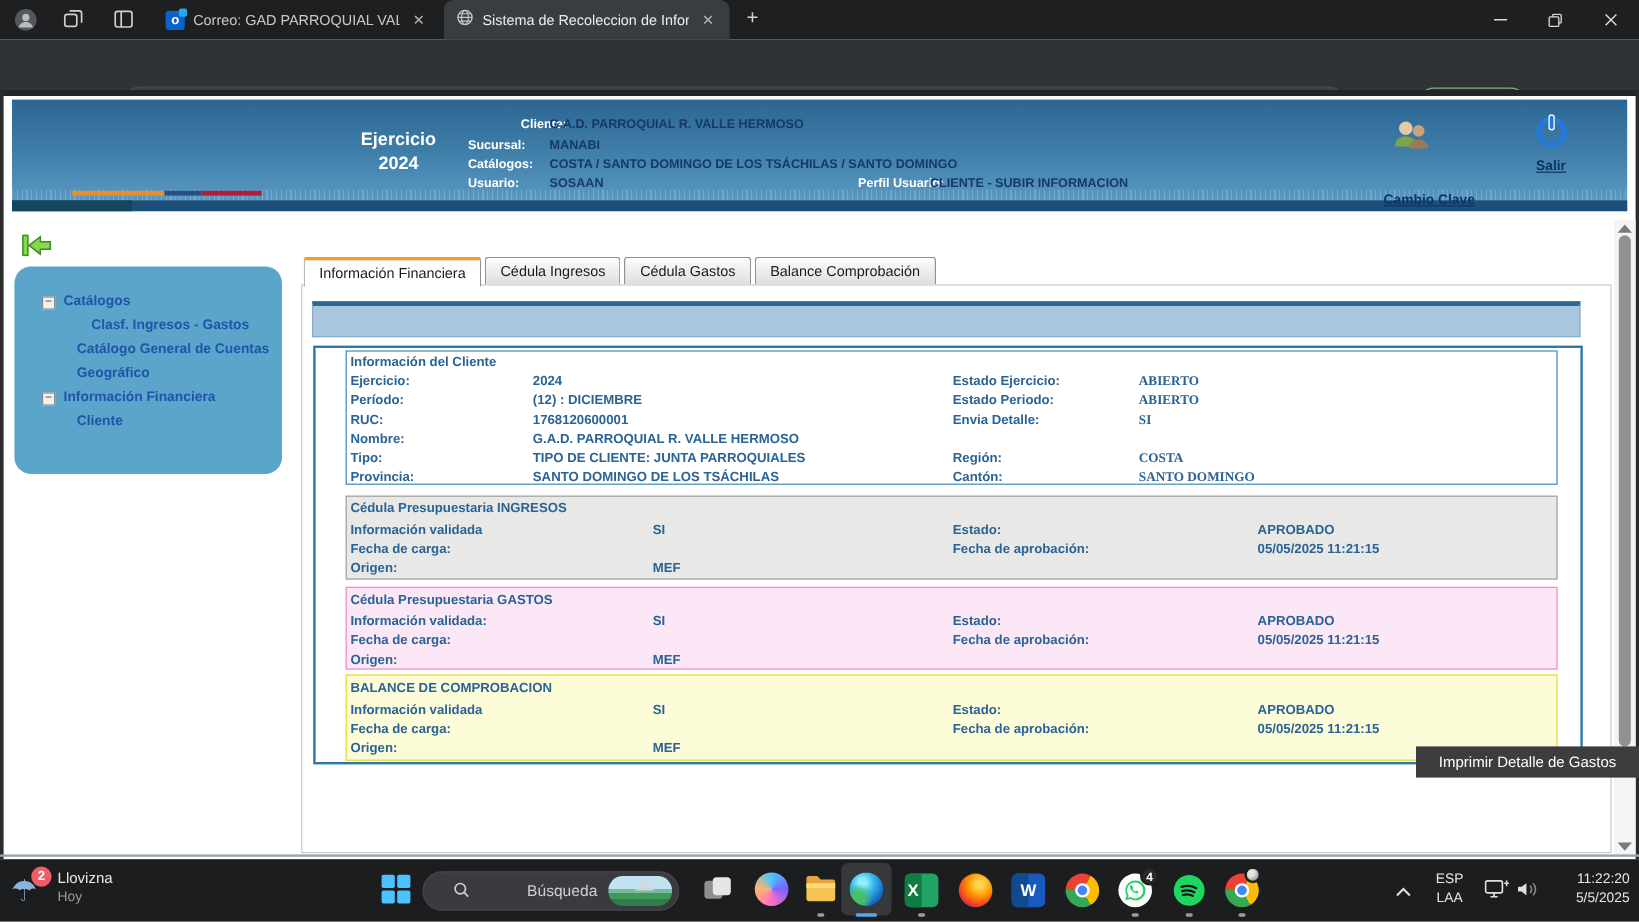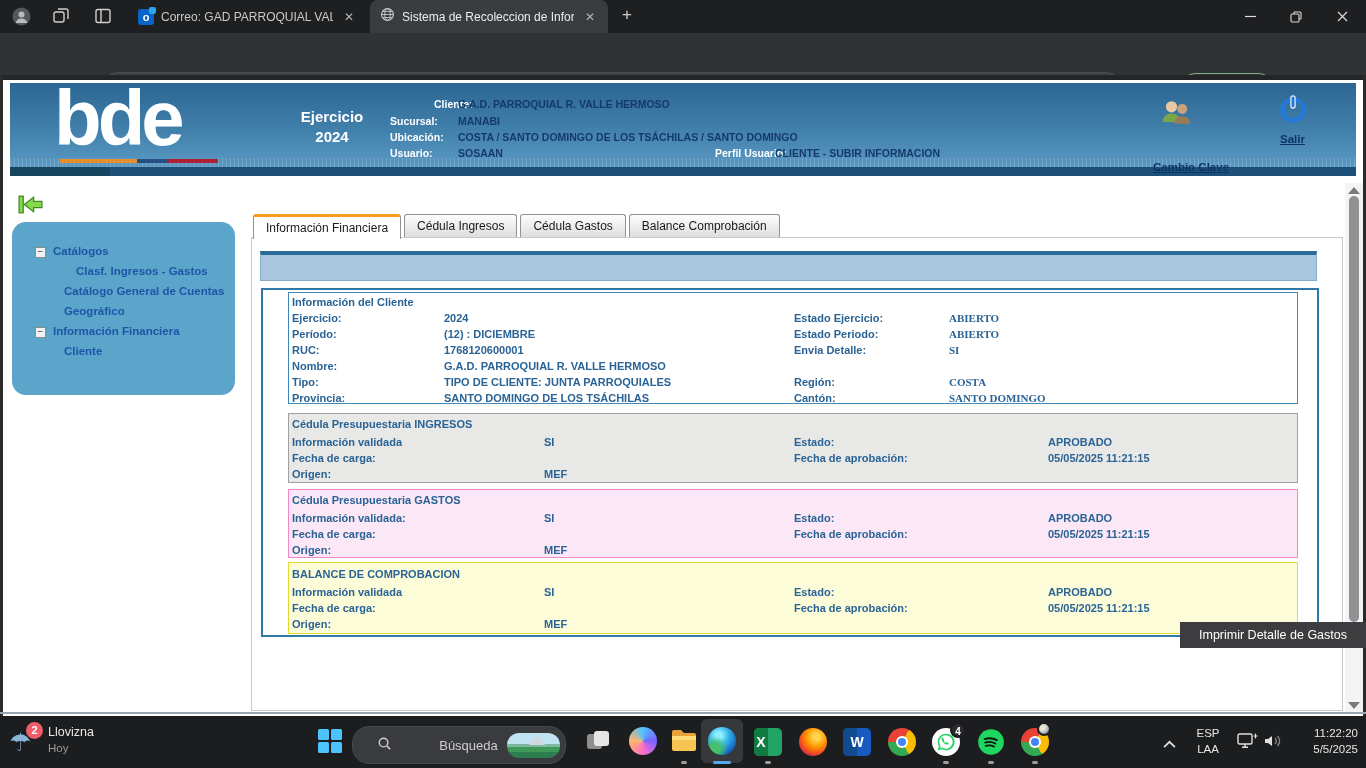--- a/index.html
+++ b/index.html
@@ -88,21 +88,21 @@
   #scroll-thumb { position:absolute; left:4px; top:13px; width:10px; height:426px; background:#8f9193; border-radius:5px; }
   .scroll-arrow { position:absolute; left:3px; width:0; height:0; border-left:6px solid transparent; border-right:6px solid transparent; }
   #bottom-line { position:absolute; left:0; top:637px; width:1366px; height:2px; background:#9aa4ac; }
 
   
   #taskbar { position:absolute; left:0; top:716px; width:1366px; height:52px; background:#1c1d1f; }
   .tk-icon { position:absolute; top:9px; width:30px; height:30px; }
   .runline { position:absolute; top:45px; width:6px; height:3px; border-radius:1.5px; background:#9d9d9d; }
   #weather-badge { position:absolute; left:26px; top:6px; width:17px; height:17px; border-radius:50%;
       background:#ef5d68; color:#fff; font-size:11px; font-weight:bold; text-align:center; line-height:17px; z-index:2; }
-  #search-pill { position:absolute; left:352px; top:10px; width:214px; height:38px; border-radius:17px;
+  #search-pill { position:absolute; left:352px; top:10px; width:214px; height:33px; border-radius:17px;
       background:#3a3b3e; border:1px solid #47484b; display:flex; align-items:center; padding:0 5px 0 15px; }
   #search-pill span { font-size:13px; color:#cfcfcf; margin-left:9px; flex:1; }
   #search-thumb { width:46px; height:25px; border-radius:12px; overflow:hidden;
       background:linear-gradient(180deg,#bfe3f0 0 42%,#7db7a0 42% 55%,#3f9a57 55% 75%,#2e7d4f 75%); position:relative; }
   #search-thumb i { position:absolute; left:22px; top:2px; width:0; height:0;
       border-left:8px solid transparent; border-right:8px solid transparent; border-bottom:10px solid #cfd8de; }
   .win-start { display:grid; grid-template-columns:11px 11px; grid-template-rows:11px 11px; gap:2px; }
   .win-start i { background:#4cc2ff; border-radius:1.5px; }
   .circle28 { width:28px; height:28px; border-radius:50%; }
   .sq28 { width:28px; height:28px; border-radius:5px; position:relative; color:#fff; font-weight:bold; }
@@ -224,34 +224,33 @@
 <div id="page">
   <div id="page-topline"></div>
   <div class="edge-strip" style="left:0;"></div>
   <div class="edge-strip" style="left:1363px;"></div>
 
   <div id="bde-header">
     <div class="texture"></div>
     <div class="bottomstrip">
         <i></i>
       </div>
-    <div id="logo">bde</div>
     <div class="logo-stripe" style="left:50px; width:77px; background:#e78f2e;"></div>
     <div class="logo-stripe" style="left:127px; width:31px; background:#274f84;"></div>
     <div class="logo-stripe" style="left:158px; width:50px; background:#b01e36;"></div>
     <div id="exercise">
       <div>Ejercicio</div>
         <div>2024</div>
     </div>
 
     <span class="hfield-label" style="top:15px;margin-left:44px;">Cliente:</span>
     <span class="hfield-value" style="top:15px;">G.A.D. PARROQUIAL R. VALLE HERMOSO</span>
     <span class="hfield-label" style="top:32px;">Sucursal:</span>
     <span class="hfield-value" style="top:32px;">MANABI</span>
-    <span class="hfield-label" style="top:48px;">Ubicación:</span>
+    <span class="hfield-label" style="top:48px;">Catálogos:</span>
     <span class="hfield-value" style="top:48px;">COSTA / SANTO DOMINGO DE LOS TSÁCHILAS / SANTO DOMINGO</span>
     <span class="hfield-label" style="top:64px;">Usuario:</span>
     <span class="hfield-value" style="top:64px;">SOSAAN</span>
     <span class="hfield-label" style="top:64px; left:705px;">Perfil Usuario:</span>
     <span class="hfield-value" style="top:64px; left:765px;">CLIENTE - SUBIR INFORMACION</span>
 
     <span class="abs" style="left:1148px; top:15px;">
       <svg width="36" height="30" viewBox="0 0 32 26">
           <circle cx="12" cy="7.5" r="5" fill="#e9c9a4"></circle>
           <path d="M4 21c0-5 4-7.6 8-7.6s8 2.6 8 7.6z" fill="#7aa648"></path>

